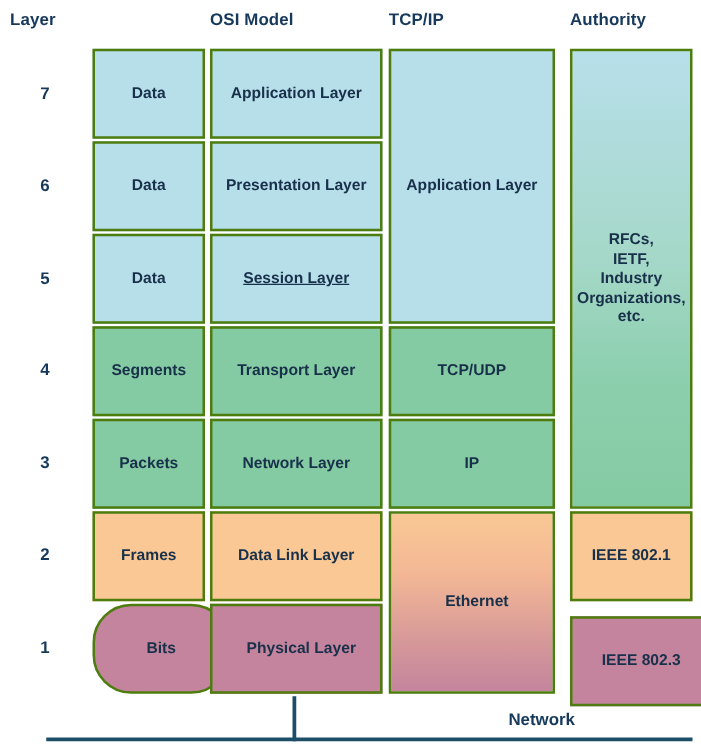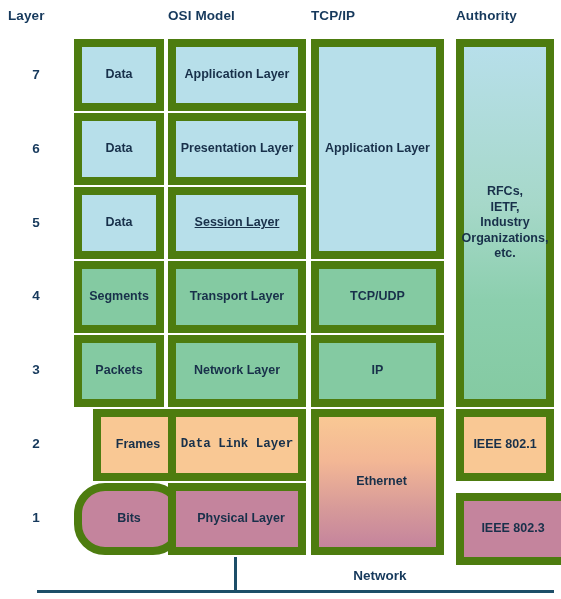--- a/index.html
+++ b/index.html
@@ -41,21 +41,21 @@
     text-align: center;
     font-size: 13.5px;
     font-weight: bold;
     color: #16395c;
   }
 
   
   .cell {
     position: absolute;
     box-sizing: border-box;
-    border: 8px solid #4d7c0f;
+    border: 2px solid #4d7c0f;
     display: flex;
     align-items: center;
     justify-content: center;
     text-align: center;
     font-size: 12.5px;
     font-weight: bold;
     color: #18304a;
     line-height: 1.25;
     padding: 2px 4px;
   }
@@ -78,21 +78,21 @@
   }
   .net-vline {
     position: absolute;
     background: #1d4e68;
   }
   .net-label {
     position: absolute;
     font-size: 13.5px;
     font-weight: bold;
     color: #16395c;
-    text-align: center;
+    text-align: right;
   }
 </style>
 </head>
 <body>
 
 <div id="stage">
 
   <div class="col-header" style="left:8px;  width:56px;">Layer</div>
   <div class="col-header" style="left:168px;width:138px;">OSI Model</div>
   <div class="col-header" style="left:311px;width:133px;">TCP/IP</div>
@@ -104,29 +104,29 @@
   <div class="layer-num" style="top:288px;">4</div>
   <div class="layer-num" style="top:362px;">3</div>
   <div class="layer-num" style="top:436px;">2</div>
   <div class="layer-num" style="top:510px;">1</div>
 
   <div class="cell c-blue" style="left:74px;top:39px; width:90px;height:72px;">Data</div>
   <div class="cell c-blue" style="left:74px;top:113px;width:90px;height:72px;">Data</div>
   <div class="cell c-blue" style="left:74px;top:187px;width:90px;height:72px;">Data</div>
   <div class="cell c-green" style="left:74px;top:261px;width:90px;height:72px;">Segments</div>
   <div class="cell c-green" style="left:74px;top:335px;width:90px;height:72px;">Packets</div>
-  <div class="cell c-orange" style="left:74px;top:409px;width:90px;height:72px;margin-left:19px;">Frames</div>
+  <div class="cell c-orange" style="left:74px;top:409px;width:90px;height:72px;">Frames</div>
   <div class="cell c-mauve" style="left:74px;top:483px;width:110px;height:72px;border-radius:31px;">Bits</div>
 
   <div class="cell c-blue" style="left:168px;top:39px; width:138px;height:72px;">Application Layer</div>
   <div class="cell c-blue" style="left:168px;top:113px;width:138px;height:72px;">Presentation Layer</div>
   <div class="cell c-blue" style="left:168px;top:187px;width:138px;height:72px;text-decoration:underline;">Session Layer</div>
   <div class="cell c-green" style="left:168px;top:261px;width:138px;height:72px;">Transport Layer</div>
   <div class="cell c-green" style="left:168px;top:335px;width:138px;height:72px;">Network Layer</div>
-  <div class="cell c-orange" style="left:168px;top:409px;width:138px;height:72px;font-family:Liberation Mono, monospace;">Data Link Layer</div>
+  <div class="cell c-orange" style="left:168px;top:409px;width:138px;height:72px;">Data Link Layer</div>
   <div class="cell c-mauve" style="left:168px;top:483px;width:138px;height:72px;padding-left:12px;">Physical Layer</div>
 
   <div class="cell c-blue" style="left:311px;top:39px; width:133px;height:220px;">Application Layer</div>
   <div class="cell c-green" style="left:311px;top:261px;width:133px;height:72px;">TCP/UDP</div>
   <div class="cell c-green" style="left:311px;top:335px;width:133px;height:72px;">IP</div>
   <div class="cell c-ethernet" style="left:311px;top:409px;width:133px;height:146px;padding-left:12px;">Ethernet</div>
 
   <div class="cell c-authority" style="left:456px;top:39px;width:98px;height:368px;white-space:pre-line;">RFCs,
 IETF,
 Industry

